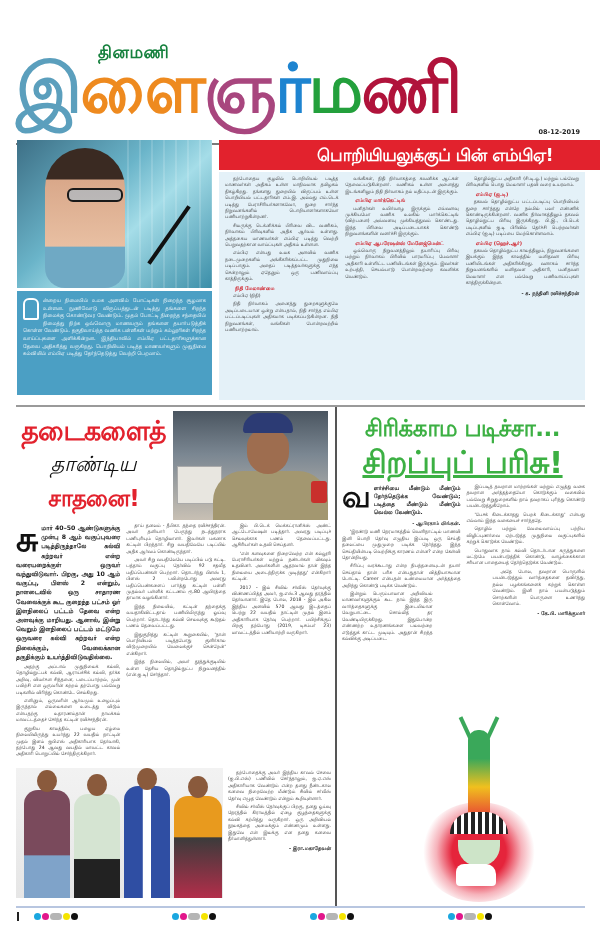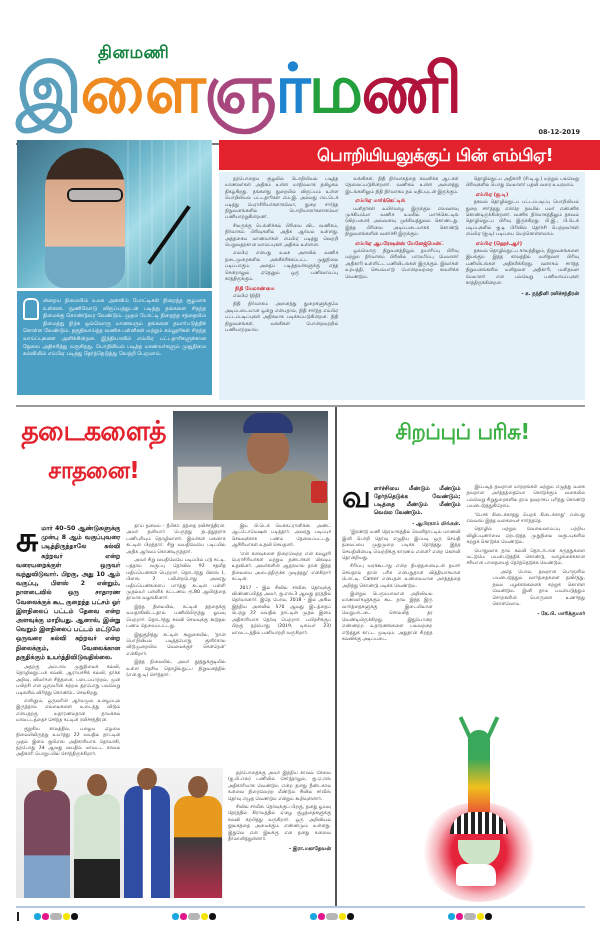--- a/index.html
+++ b/index.html
@@ -57,21 +57,21 @@
   .dropcap { float: left; font-size: 34px; line-height: 30px; font-weight: bold; color: #111; margin-right: 3px; margin-top: 1px; }
   .family-img { position: absolute; left: 16px; top: 768px; width: 207px; height: 130px;
     background: linear-gradient(180deg, #f2f2f2 0%, #e6e6e6 100%); overflow: hidden; }
   .person { position: absolute; bottom: 0; border-radius: 14px 14px 0 0; }
   .head { position: absolute; width: 20px; height: 22px; border-radius: 50%; background: #8a5a3c; }
   .family-col { position: absolute; left: 228px; top: 770px; width: 103px; height: 128px; font-size: 4.6px; line-height: 6.4px; text-align: justify; color: #333; }
 
   
   .smile-head { position: absolute; left: 340px; top: 413px; width: 245px; text-align: center; color: #3cb043; font-weight: bold; }
   .smile-l1 { font-size: 23px; line-height: 30px; letter-spacing: -0.5px; }
-  .smile-l2 { font-size: 21px; line-height: 38px; letter-spacing: -0.5px; }
+  .smile-l2 { font-size: 31px; line-height: 38px; letter-spacing: -0.5px; text-decoration: underline; }
   .smile-body { position: absolute; left: 342px; top: 484px; width: 243px; height: 415px; display: flex; gap: 6px; }
   .smile-body .col { font-size: 4.6px; line-height: 6.4px; }
   .smile-lead { font-size: 5.6px; line-height: 8px; font-weight: bold; color: #222; }
   .smile-dropcap { float: left; font-size: 30px; line-height: 26px; font-weight: bold; color: #111; margin-right: 3px; }
   .smile-author { text-align: right; font-weight: bold; font-size: 5px; margin: 4px 0 3px; }
   .smile-art { position: absolute; left: 420px; top: 712px; width: 118px; height: 188px; }
   .art-halo { position: absolute; left: 0; top: 90px; width: 118px; height: 100px; border-radius: 50%;
     background: radial-gradient(circle, #e5243b 0%, #e5243b 35%, rgba(229,36,59,0.35) 55%, rgba(229,36,59,0) 72%); }
   .art-figure { position: absolute; left: 48px; top: 18px; width: 22px; height: 95px;
     background: linear-gradient(180deg, #3aa85a 0%, #3aa85a 30%, #f0c01e 60%, #e5243b 100%); border-radius: 10px 10px 4px 4px; }
@@ -142,20 +142,21 @@
     <p>தகவல் தொழில்நுட்ப காலத்திலும், நிறுவனங்களை இயக்கும் இந்த காலத்தில் மனிதவள பிரிவு பணியிடங்கள் அதிகரிக்கிறது. வளாகம் சார்ந்த நிறுவனங்களில் மனிதவள அதிகாரி, மனிதவள மேலாளர் என பல்வேறு பணிவாய்ப்புகள் காத்திருக்கின்றன.</p>
     <div class="byline">- க. நந்தினி ரவிச்சந்திரன்</div>
   </div>
 </div>
 
 <div class="rule-mid"></div>
 <div class="rule-vert"></div>
 
 <div class="t-head">
   <div class="t-line1">தடைகளைத்</div>
+  <div class="t-line2">தாண்டிய</div>
   <div class="t-line3">சாதனை!</div>
 </div>
 
 <div class="officer-img">
   <div class="officer-printer"></div>
   <div class="officer-body"></div>
   <div class="officer-face"></div>
   <div class="officer-cap"></div>
   <div class="officer-badge"></div>
 </div>
@@ -194,20 +195,21 @@
   <div class="head" style="left:172px;top:8px;"></div>
 </div>
 
 <div class="family-col">
   <p style="text-indent:8px;margin-bottom:2px">தற்போதைக்கு அவர் இந்திய காவல் சேவை (ஐ.பி.எஸ்) பணியில் சேர்ந்தாலும், ஐ.ஏ.எஸ் அதிகாரியாக வேண்டும் என்ற தனது நீண்டகால கனவை நிறைவேற்ற மீண்டும் சிவில் சர்வீஸ் தேர்வு எழுத வேண்டும் என்றும் கூறியுள்ளார்.</p>
   <p style="text-indent:8px;margin-bottom:2px">சிவில் சர்வீஸ் தேர்வுக்குப் பிறகு, தனது ஓய்வு நேரத்தில் கிராமத்தில் ஏழை குழந்தைகளுக்கு கல்வி கற்பித்து வருகிறார். ஒரு அறிவியல் நூலகத்தை அமைக்கும் எண்ணமும் உள்ளது. இதுவே என் இலக்கு என தனது கனவை தீர்மானித்துள்ளார்.</p>
   <div class="byline">- இரா.மகாதேவன்</div>
 </div>
 
 <div class="smile-head">
+  <div class="smile-l1">சிரிக்காம படிச்சா...</div>
   <div class="smile-l2">சிறப்புப் பரிசு!</div>
 </div>
 
 <div class="smile-body">
   <div class="col">
     <div class="smile-lead">
       <span class="smile-dropcap">வ</span><span>ளர்ச்சியை மீண்டும் மீண்டும் தேர்ந்தெடுக்க வேண்டும்; படித்தை மீண்டும் மீண்டும் வெல்ல வேண்டும்.</span>
     </div>
     <div class="smile-author">- ஆபிரகாம் லிங்கன்.</div>
     <p>'இரண்டு மணி நேரமாகத்தில் வெளிநாட்டில் மாணவி இனி பொறி தேர்வு எழுதிய இப்படி ஒரு செய்தி தலைப்பை முதுமுறை படிக்க நேர்ந்தது. இந்த செய்தியின்படி வெற்றிக்கு காரணம் என்ன? என்ற கேள்வி தோன்றியது.</p>

